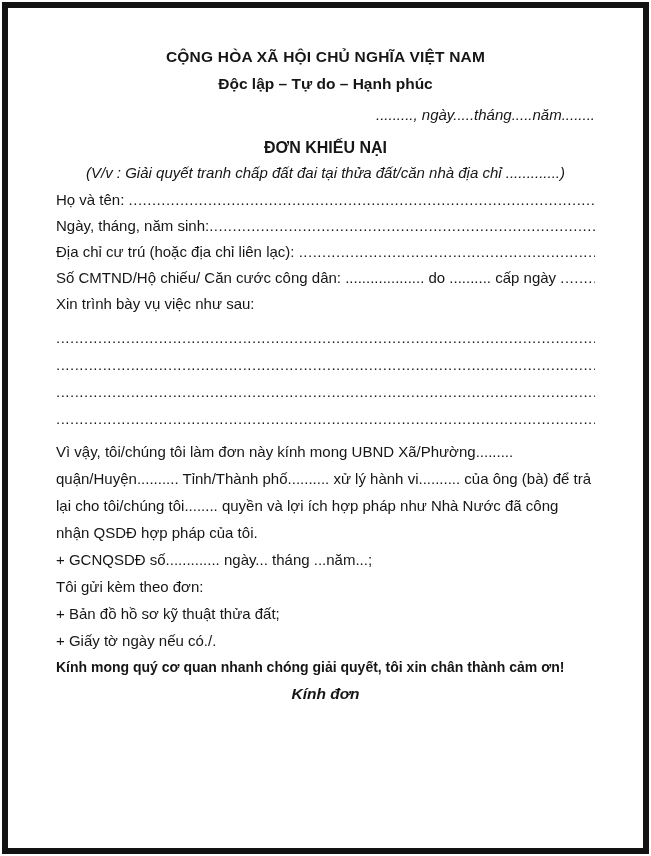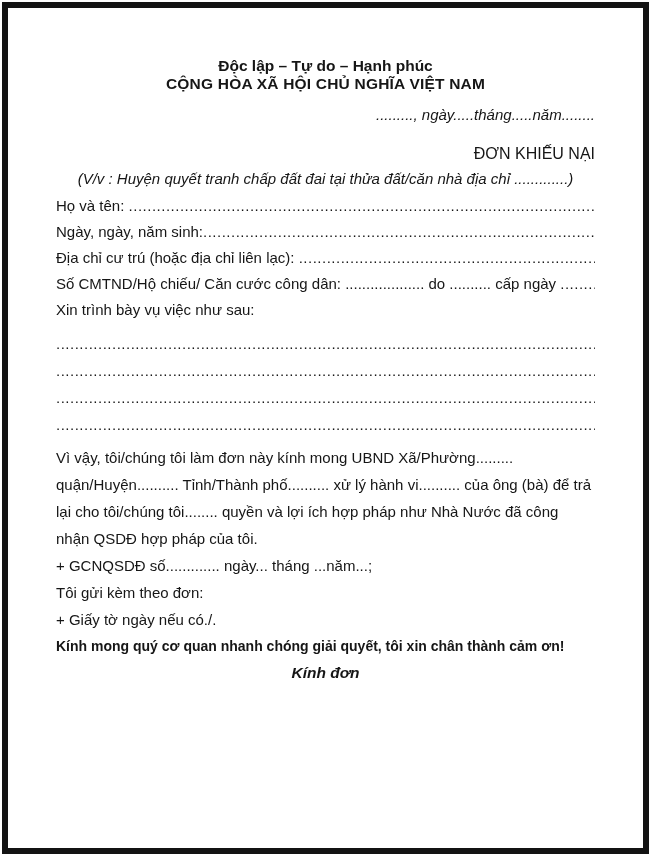--- a/index.html
+++ b/index.html
@@ -26,23 +26,22 @@
   .motto {
     font-size: 15.5px; font-weight: bold;
     margin-top: 9px;
   }
   .date-line {
     font-size: 15px; font-style: italic;
     text-align: right;
     margin-top: 13px;
   }
   .doc-title {
-    font-size: 16px; font-weight: normal;
-    margin-top: 22px;
-    text-align: right;
+    font-size: 16px; font-weight: bold;
+    margin-top: 16px;
   }
   .subject-line {
     font-size: 15px; font-style: italic;
     margin-top: 7px;
   }
   .recipient-line {
     font-size: 15px;
     margin-top: 9px;
   }
   .line {
@@ -84,38 +83,38 @@
     font-size: 15px;
     font-style: italic;
     line-height: 27px;
   }
 </style>
 </head>
 <body>
 
 <div class="page">
 
+  <div class="center national-header">CỘNG HÒA XÃ HỘI CHỦ NGHĨA VIỆT NAM</div>
+
   <div class="center motto">Độc lập – Tự do – Hạnh phúc</div>
-
-  <div class="center national-header">CỘNG HÒA XÃ HỘI CHỦ NGHĨA VIỆT NAM</div>
 
   <div class="date-line">........., ngày.....tháng.....năm........</div>
 
   <div class="center doc-title">ĐƠN KHIẾU NẠI</div>
 
-  <div class="center subject-line">(V/v : Huyện quyết tranh chấp đất đai tại thửa đất/căn nhà địa chỉ .............)</div>
+  <div class="center subject-line">(V/v : Giải quyết tranh chấp đất đai tại thửa đất/căn nhà địa chỉ .............)</div>
 
 
   <div class="fields">
     <div class="line">
       <span>Họ và tên: </span>
       <span class="dotfill">........................................................................................................................................................................................................................</span>
     </div>
     <div class="line">
-      <span>Ngày, ngày, năm sinh:</span>
+      <span>Ngày, tháng, năm sinh:</span>
       <span class="dotfill">........................................................................................................................................................................................................................</span>
     </div>
     <div class="line">
       <span>Địa chỉ cư trú (hoặc địa chỉ liên lạc): </span>
       <span class="dotfill">........................................................................................................................................................................................................................</span>
     </div>
     <div class="line">
       <span>Số CMTND/Hộ chiếu/ Căn cước công dân: ................... do .......... cấp ngày </span>
       <span class="dotfill">........................................................................................................................................................................................................................</span>
     </div>
@@ -142,20 +141,23 @@
   <div class="request-paragraph">Vì vậy, tôi/chúng tôi làm đơn này kính mong UBND Xã/Phường......... quận/Huyện.......... Tỉnh/Thành phố.......... xử lý hành vi.......... của ông (bà) để trả lại cho tôi/chúng tôi........ quyền và lợi ích hợp pháp như Nhà Nước đã công nhận QSDĐ hợp pháp của tôi.</div>
 
   <div class="attachments">
     <div class="line">
       <span>+ GCNQSDĐ số............. ngày... tháng ...năm...;</span>
     </div>
     <div class="line">
       <span>Tôi gửi kèm theo đơn:</span>
     </div>
     <div class="line">
+      <span>+ Bản đồ hồ sơ kỹ thuật thửa đất;</span>
+    </div>
+    <div class="line">
       <span>+ Giấy tờ ngày nếu có./.</span>
     </div>
   </div>
 
   <div class="closing-line">Kính mong quý cơ quan nhanh chóng giải quyết, tôi xin chân thành cảm ơn!</div>
 
   <div class="signature-block center">
     <div class="signature-title">Kính đơn</div>
   </div>
 

